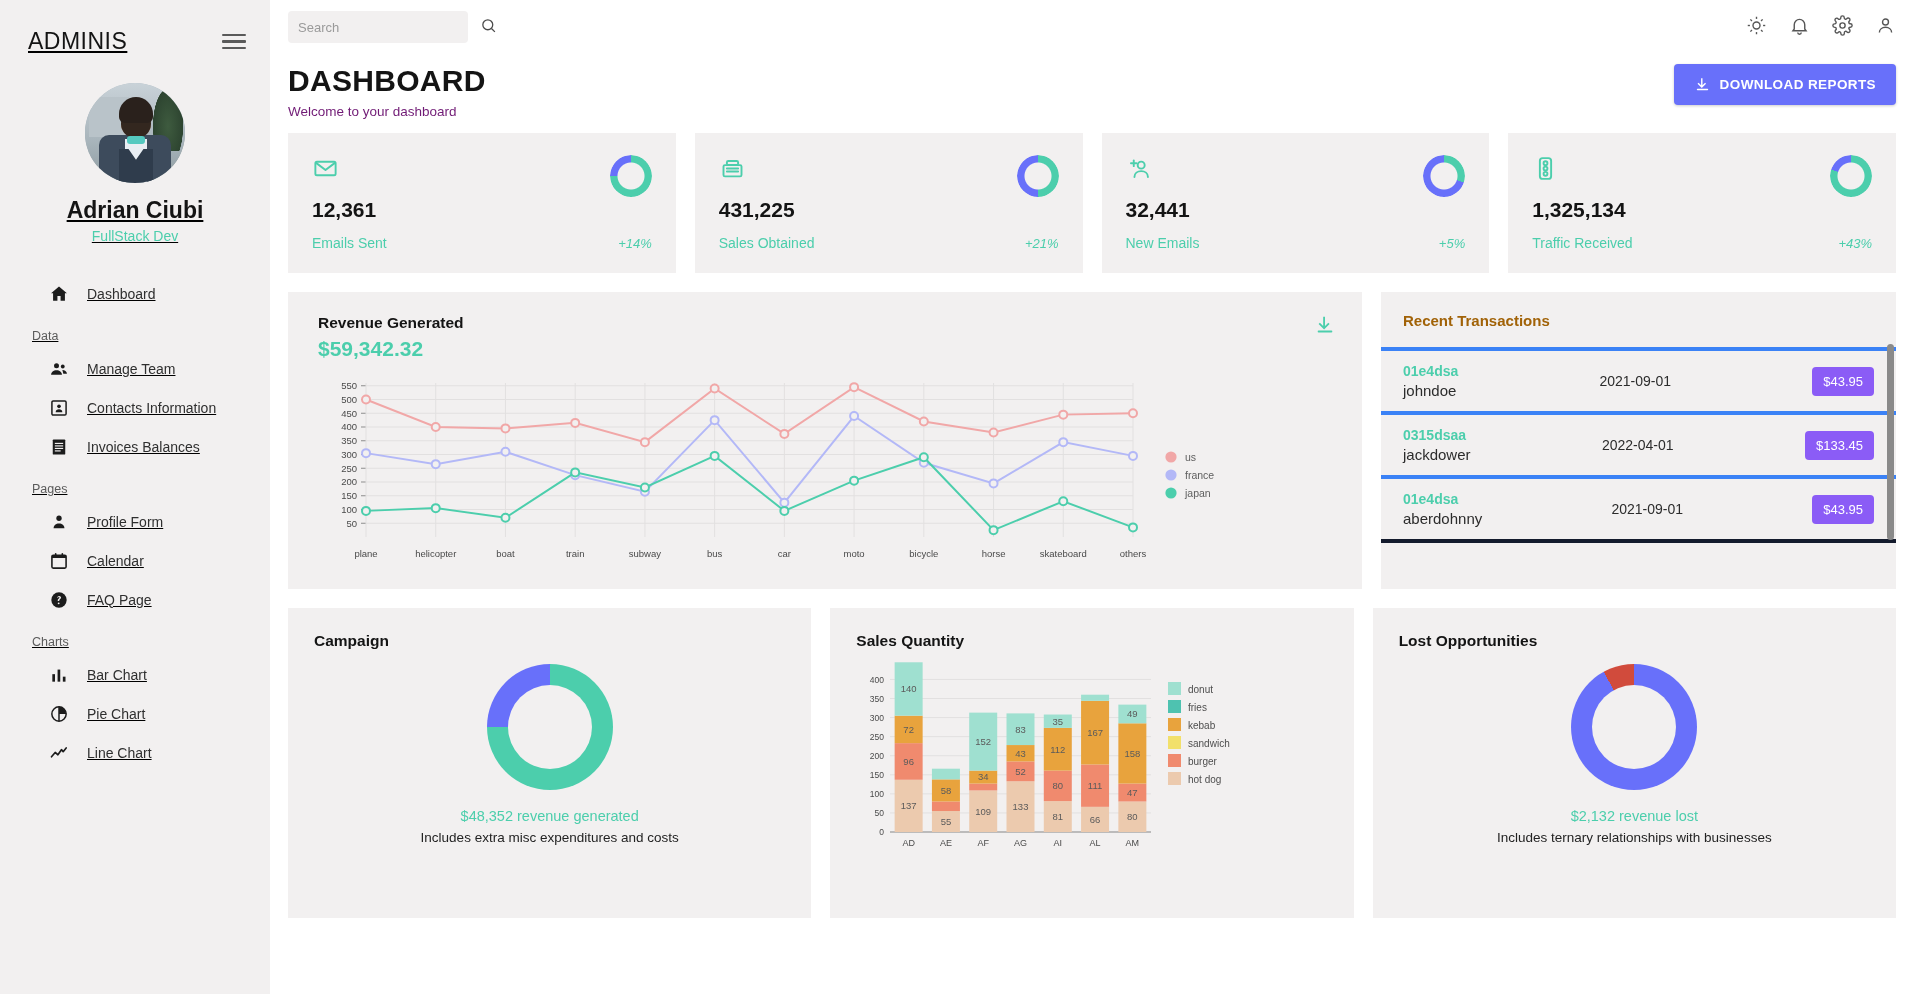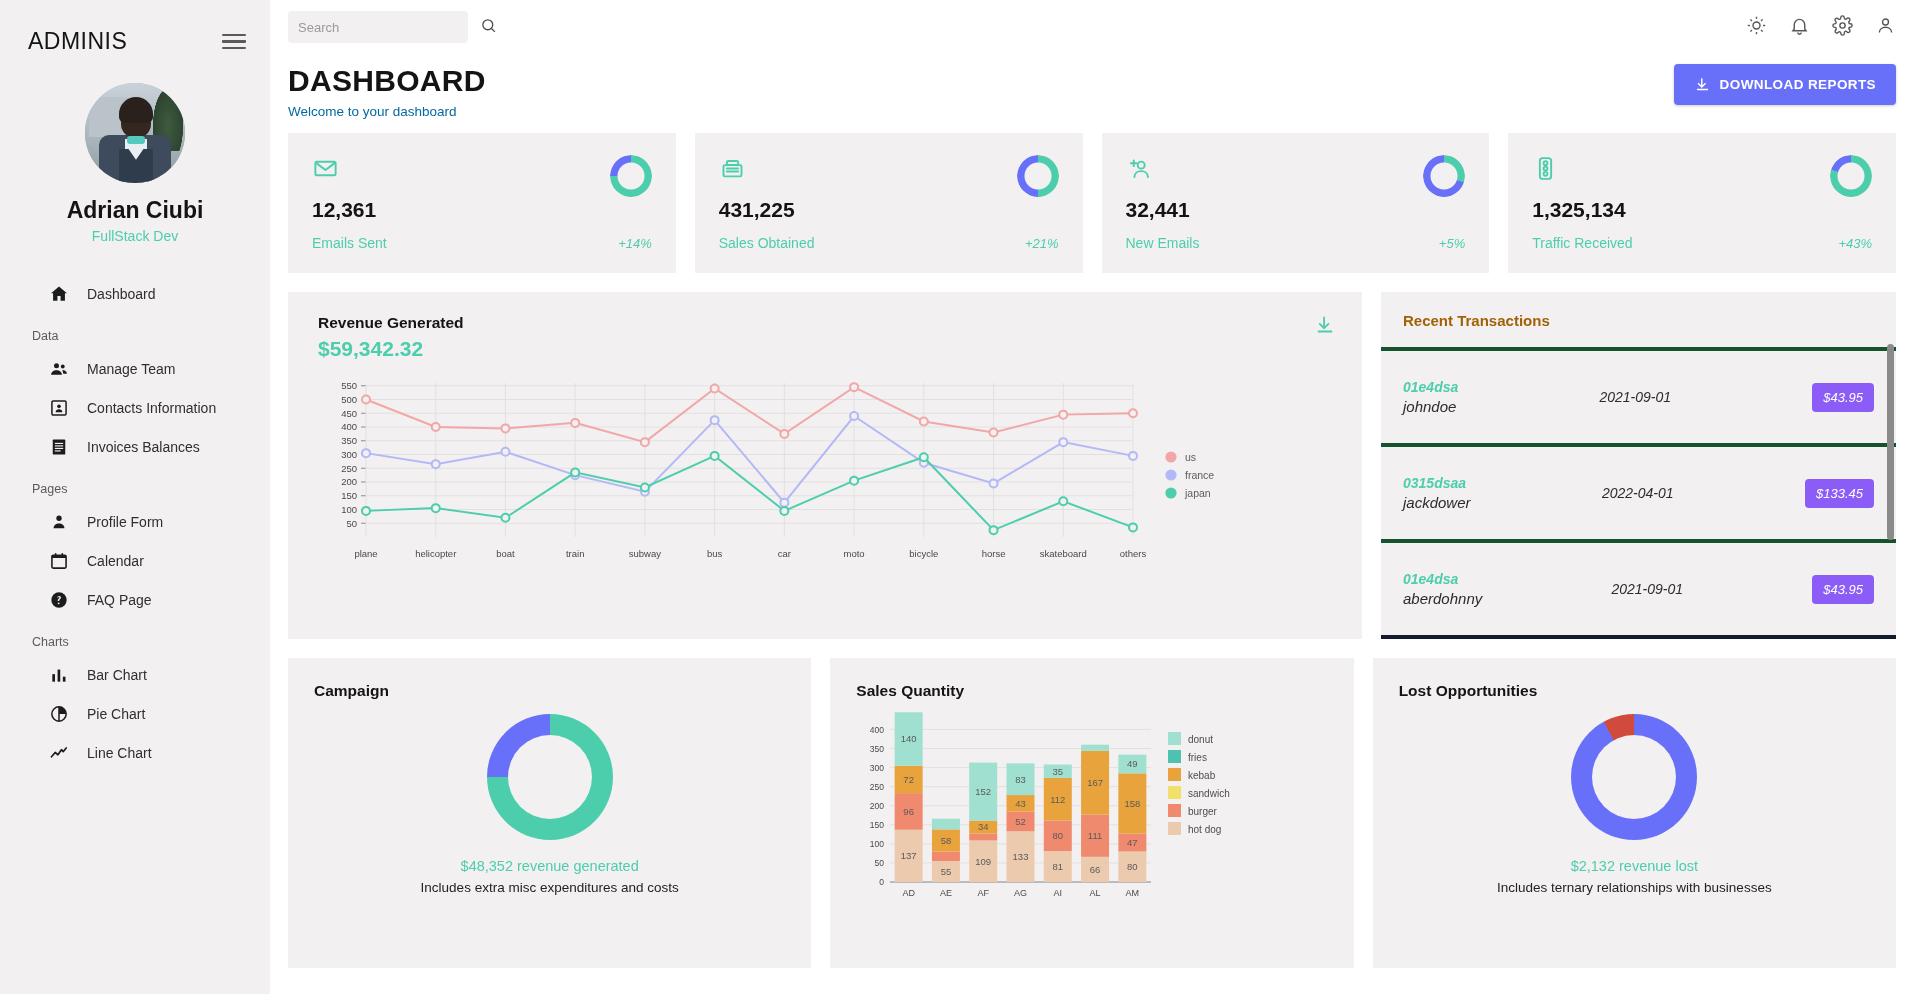--- a/index.html
+++ b/index.html
@@ -10,20 +10,21 @@
     overflow: hidden;
   }
   .app { display: flex; width: 1918px; height: 994px; }
 
   
   .sidebar {
     width: 270px; height: 994px;
     background: #f2f0f0;
     flex-shrink: 0;
     position: relative;
+    text-decoration: underline;
   }
   .sb-top { display: flex; align-items: center; justify-content: space-between;
             padding: 28px 24px 0 28px; }
   .sb-logo { font-size: 23px; letter-spacing: .5px; color: #141414; font-weight: 400; }
   .burger { width: 24px; cursor: pointer; }
   .burger span { display: block; height: 2.2px; background: #5a5a5a; margin: 4px 0; border-radius: 1px; }
 
   .avatar-wrap { display:flex; justify-content:center; margin-top: 28px; }
   .avatar {
     width: 100px; height: 100px; border-radius: 50%;
@@ -70,21 +71,21 @@
   }
   .search input::placeholder { color:#9a9a9a; }
   .search-ico svg { width:17px; height:17px; stroke:#4a4a4a; fill:none; stroke-width:1.8; }
   .top-icons { display:flex; gap: 22px; align-items:center; }
   .top-icons svg { width: 21px; height:21px; stroke:#565656; fill:none; stroke-width:1.6; cursor:pointer; }
 
   .content { padding: 0 22px 0 18px; }
 
   .page-head { display:flex; align-items:flex-start; justify-content:space-between; padding-top: 10px; }
   .page-title { font-size: 30px; font-weight: 700; letter-spacing: .3px; color:#141414; }
-  .page-sub { font-size: 13.5px; color:#0369a1; margin-top: 6px; }
+  .page-sub { font-size: 13.5px; color:#701a75; margin-top: 6px; }
   .dl-btn {
     display:flex; align-items:center; gap:9px;
     background:#6870fa; color:#fff; border:none; border-radius:4px;
     padding: 12px 20px; font-size: 13.5px; font-weight: 700; letter-spacing:.4px;
     cursor:pointer; font-family:"Liberation Sans", sans-serif;
     box-shadow: 0 1px 3px rgba(0,0,0,.2);
   }
   .dl-btn svg { width:17px; height:17px; fill:#fff; }
 
   
@@ -111,21 +112,21 @@
   .dlico svg { width:22px; height:22px; fill:#4cceac; cursor:pointer; }
 
   .linechart { position:relative; height: 220px; margin: 8px 0 0 0; }
   .linechart svg { display:block; }
 
   
   .tx-panel { position:relative; }
   .tx-head { padding: 20px 22px 18px 22px; font-size: 15px; font-weight:700; color:#a16207; }
   .tx-row {
     display:flex; align-items:center; justify-content:space-between;
-    padding: 28px 22px; border-top: 4px solid #14532d; font-style: italic;
+    padding: 12px 22px; border-top: 4px solid #3b82f6;
   }
   .tx-row:last-child { border-bottom: 4px solid #141b2d; }
   .tx-id { font-size: 14px; font-weight:700; color:#4cceac; }
   .tx-user { font-size: 15px; color:#2c2c2c; margin-top: 3px; }
   .tx-date { font-size: 14px; color:#2c2c2c; }
   .tx-amt { background:#8b5cf6; color:#fff; font-size:13px; border-radius:4px; padding: 7px 11px; }
   .tx-scroll {
     position:absolute; right:2px; top:52px; width:7px; height:196px;
     background:#8a8a8a; border-radius:4px;
   }

